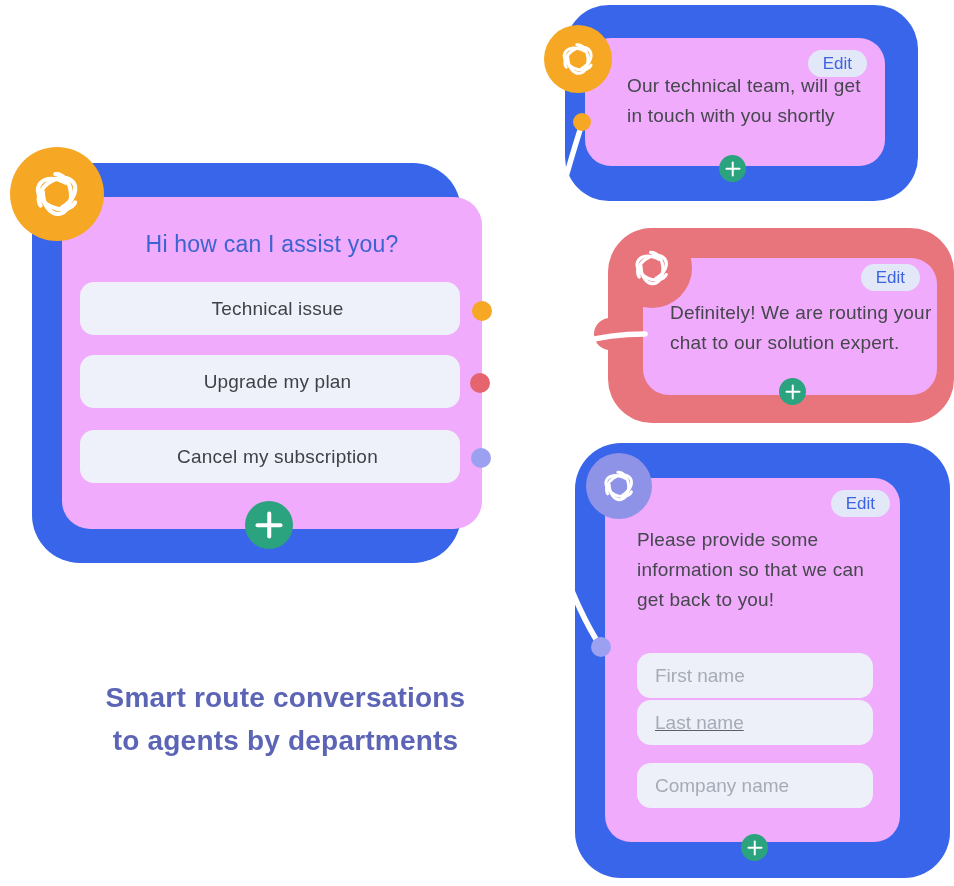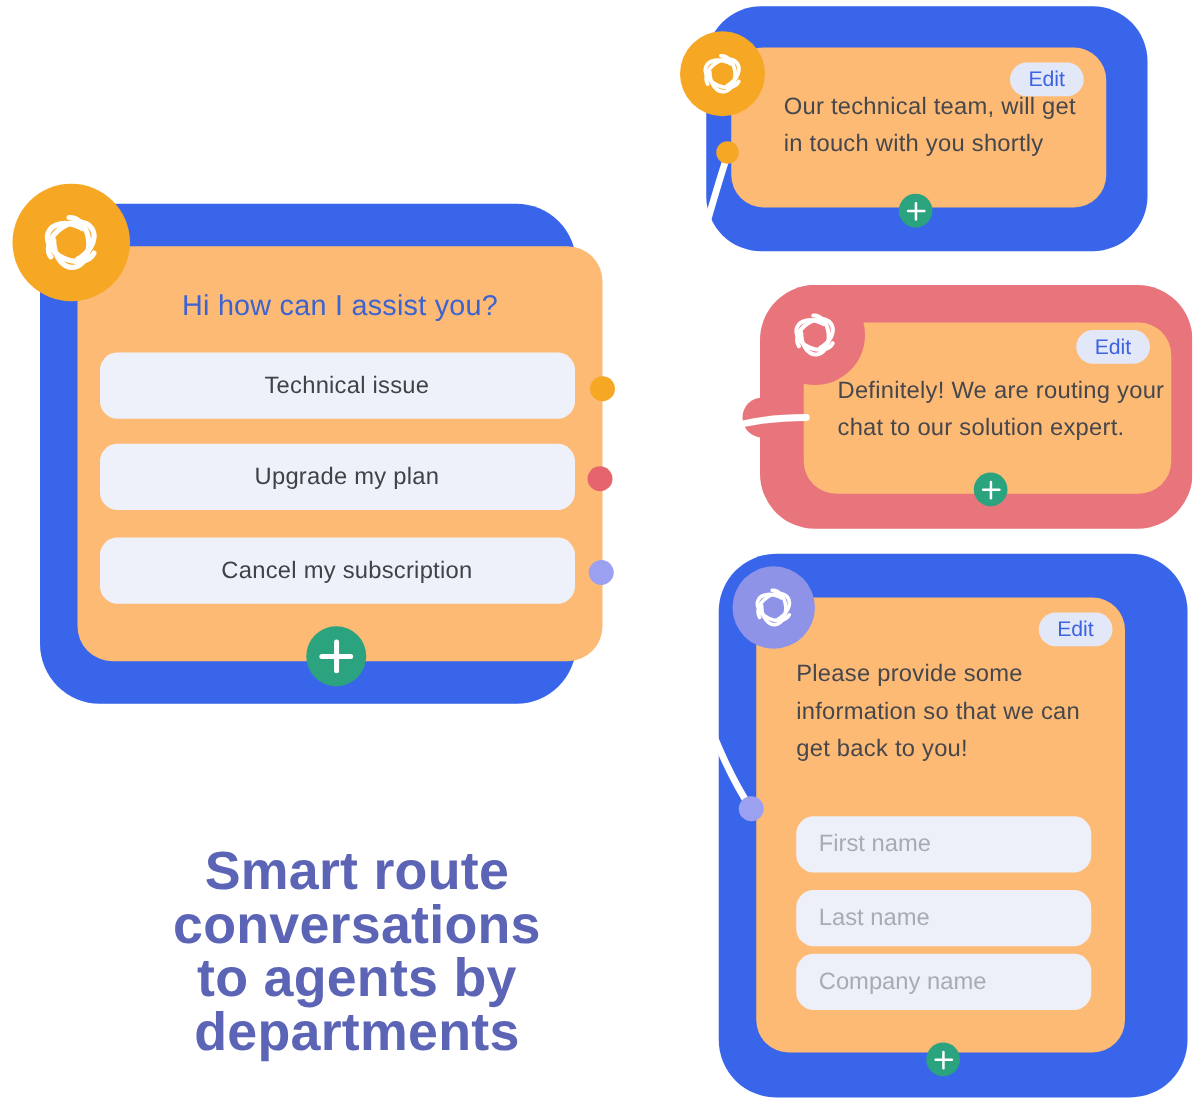--- a/index.html
+++ b/index.html
@@ -1,21 +1,21 @@
 <!DOCTYPE html>
 <html><head>
 <meta charset="utf-8">
 <style>
   html,body{margin:0;padding:0;background:#ffffff;}
   #canvas{
     position:relative;width:954px;height:886px;background:#ffffff;overflow:hidden;
     font-family:"Liberation Sans",sans-serif;
   }
   .card{position:absolute;}
-  .inner{position:absolute;background:#fdba74;}
+  .inner{position:absolute;background:#f0abfc;}
   .avatar{
     position:absolute;border-radius:50%;
     display:flex;align-items:center;justify-content:center;
   }
   .swirl{display:block;}
 
   
   #card-main{left:32px;top:163px;width:429px;height:400px;background:#3865e9;border-radius:48px;}
   #card-main .inner{left:30px;top:34px;width:420px;height:332px;border-radius:28px;}
   #card-main .avatar{left:-22px;top:-16px;width:94px;height:94px;background:#f6a724;}
@@ -53,21 +53,21 @@
   #card-form .inner{left:30px;top:35px;width:295px;height:364px;border-radius:26px;}
   #card-form .avatar{left:11px;top:10px;width:66px;height:66px;background:#8f93e8;}
   #card-form .edit-badge{right:10px;top:12px;}
   #card-form .msg{left:32px;top:47px;width:248px;}
   .form-input{
     position:absolute;left:32px;width:236px;height:45px;background:#edf0f8;border:0;border-radius:14px;
     font-family:"Liberation Sans",sans-serif;font-size:19px;color:#5a5e68;padding:0 18px;box-sizing:border-box;
     outline:none;
   }
   .form-input::placeholder{color:#a6abb6;opacity:1;}
-  #fld-1{top:175px;} #fld-2{top:234px;} #fld-3{top:285px;}
+  #fld-1{top:175px;} #fld-2{top:222px;text-decoration:underline;} #fld-3{top:285px;}
   #card-form .plus{left:166px;top:391px;}
 
   
   .edit-badge{
     position:absolute;background:#e3e8f8;color:#3c63e2;
     font-size:17px;line-height:27px;padding:0 15px;border-radius:14px;cursor:pointer;
   }
   .msg{position:absolute;color:#45474d;font-size:19px;line-height:30px;letter-spacing:.2px;}
   .plus{position:absolute;background:#2ba37e;border-radius:50%;cursor:pointer;}
   .plus::before,.plus::after{content:"";position:absolute;left:50%;top:50%;background:#fff;border-radius:2px;}
@@ -81,21 +81,21 @@
   #connectors{position:absolute;left:0;top:0;pointer-events:none;}
   .dot{position:absolute;border-radius:50%;cursor:pointer;}
   #dot-main-orange{left:472px;top:301px;width:20px;height:20px;background:#f6a724;}
   #dot-main-red{left:470px;top:373px;width:20px;height:20px;background:#e5646e;}
   #dot-main-purple{left:471px;top:448px;width:20px;height:20px;background:#9ca0f0;}
   #dot-tech{left:573px;top:113px;width:18px;height:18px;background:#f6a724;}
   #dot-form{left:591px;top:637px;width:20px;height:20px;background:#9ca0f0;}
 
   #headline{
     position:absolute;left:28px;top:676px;width:515px;text-align:center;
-    font-size:43px;line-height:43px;font-weight:700;color:#5c64b6;letter-spacing:.2px;
+    font-size:28px;line-height:43px;font-weight:700;color:#5c64b6;letter-spacing:.2px;
   }
 </style>
 </head>
 <body>
 
 <div id="canvas">
 
   <div class="card" id="card-main">
     <div class="inner">
       <div class="title">Hi how can I assist you?</div>

